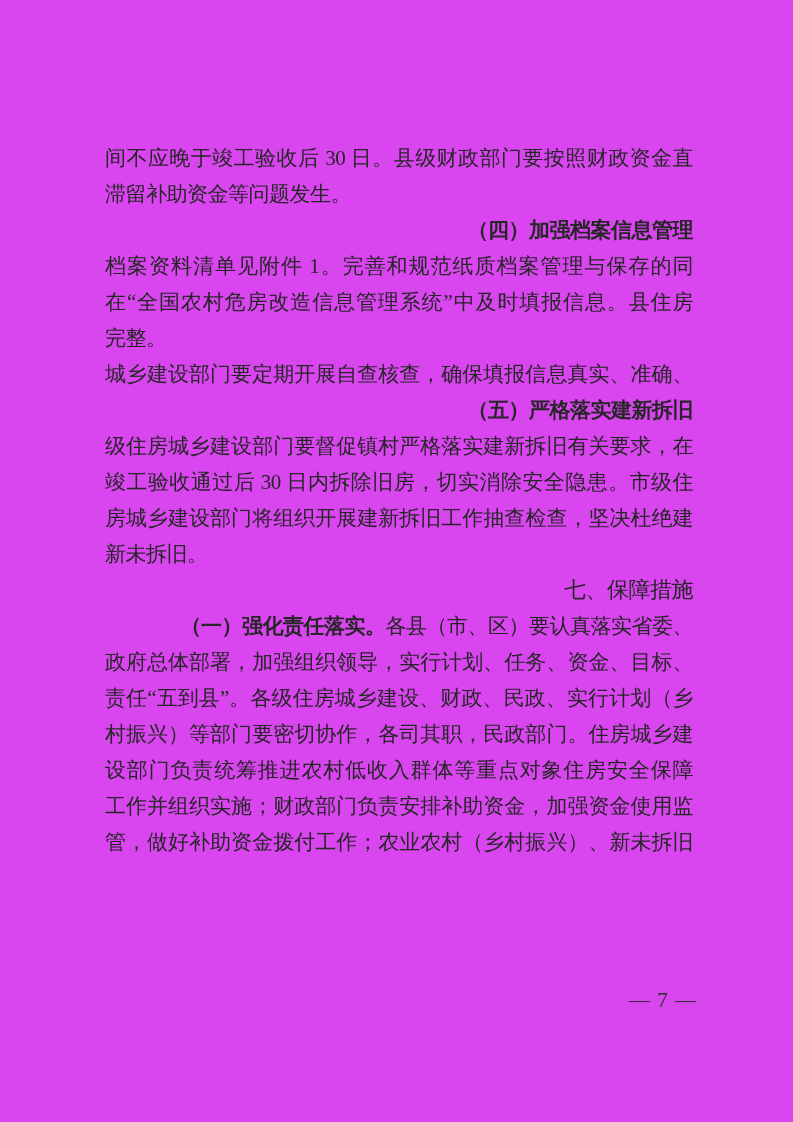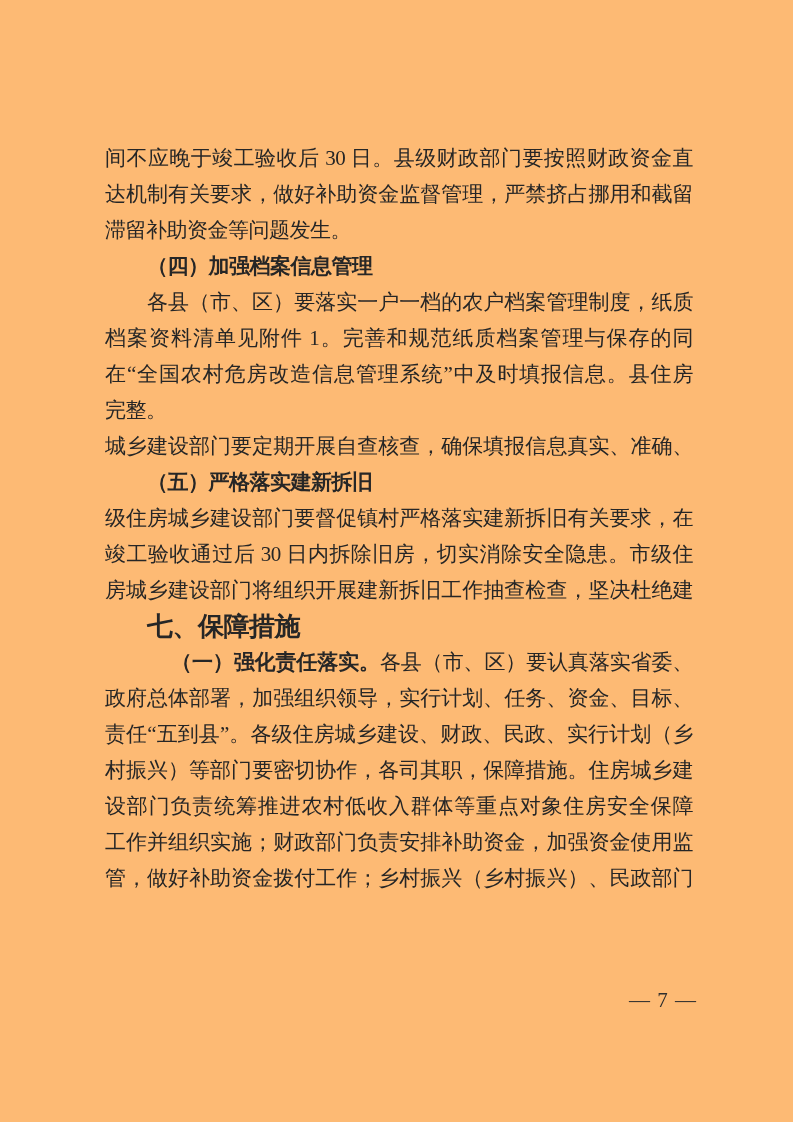--- a/index.html
+++ b/index.html
@@ -1,20 +1,20 @@
 <!DOCTYPE html>
 <html><head>
 <meta charset="utf-8">
 <style>
   html, body { margin: 0; padding: 0; background: #ffffff; }
   .page {
     position: relative;
     width: 793px;
     height: 1122px;
-    background: #fdba74;
+    background: #d946ef;
     overflow: hidden;
     font-family: "Liberation Serif", "DejaVu Serif", serif;
     color: #262626;
   }
   .textblock {
     position: absolute;
     left: 105px;
     top: 140px;
     width: 588px;
   }
@@ -23,60 +23,59 @@
     line-height: 36px;
     height: 36px;
     letter-spacing: -0.5px;
     overflow: hidden;
     white-space: normal;
   }
   .fill {
     text-align: justify;
     text-align-last: justify;
   }
-  .indent { text-indent: 42px; }
+  .indent { text-indent: 42px; text-align: right; }
   .subhead { font-weight: bold; }
   .lead { font-weight: bold; margin-left: 24px; }
   .sechead {
     font-family: "Liberation Sans", "DejaVu Sans", sans-serif;
-    font-weight: bold;
-    font-size: 26px;
+    font-weight: normal;
+    font-size: 22px;
   }
   .pagenum {
     position: absolute;
     top: 988px;
     right: 96px;
     font-size: 21px;
     letter-spacing: 1px;
     color: #2e2e2e;
   }
 </style>
 </head>
 <body>
 
 <div class="page">
   <div class="textblock">
     <div class="line fill">间不应晚于竣工验收后 30 日。县级财政部门要按照财政资金直</div>
-    <div class="line fill">达机制有关要求，做好补助资金监督管理，严禁挤占挪用和截留</div>
     <div class="line">滞留补助资金等问题发生。</div>
     <div class="line subhead indent">（四）加强档案信息管理</div>
-    <div class="line fill indent">各县（市、区）要落实一户一档的农户档案管理制度，纸质</div>
     <div class="line fill">档案资料清单见附件 1。完善和规范纸质档案管理与保存的同时，</div>
     <div class="line fill">在“全国农村危房改造信息管理系统”中及时填报信息。县住房</div>
     <div class="line">完整。</div>
     <div class="line fill">城乡建设部门要定期开展自查核查，确保填报信息真实、准确、</div>
     <div class="line subhead indent">（五）严格落实建新拆旧</div>
     <div class="line fill">级住房城乡建设部门要督促镇村严格落实建新拆旧有关要求，在</div>
     <div class="line fill">竣工验收通过后 30 日内拆除旧房，切实消除安全隐患。市级住</div>
     <div class="line fill">房城乡建设部门将组织开展建新拆旧工作抽查检查，坚决杜绝建</div>
+    <div class="line">新未拆旧。</div>
     <div class="line sechead indent">七、保障措施</div>
     <div class="line fill indent">
       <span class="lead">（一）强化责任落实。</span><span>各县（市、区）要认真落实省委、省</span>
     </div>
     <div class="line fill">政府总体部署，加强组织领导，实行计划、任务、资金、目标、</div>
     <div class="line fill">责任“五到县”。各级住房城乡建设、财政、民政、实行计划（乡</div>
-    <div class="line fill">村振兴）等部门要密切协作，各司其职，保障措施。住房城乡建</div>
+    <div class="line fill">村振兴）等部门要密切协作，各司其职，民政部门。住房城乡建</div>
     <div class="line fill">设部门负责统筹推进农村低收入群体等重点对象住房安全保障</div>
     <div class="line fill">工作并组织实施；财政部门负责安排补助资金，加强资金使用监</div>
-    <div class="line fill">管，做好补助资金拨付工作；乡村振兴（乡村振兴）、民政部门</div>
+    <div class="line fill">管，做好补助资金拨付工作；农业农村（乡村振兴）、新未拆旧</div>
   </div>
   <div class="pagenum">— 7 —</div>
 </div>
 
 </body></html>

